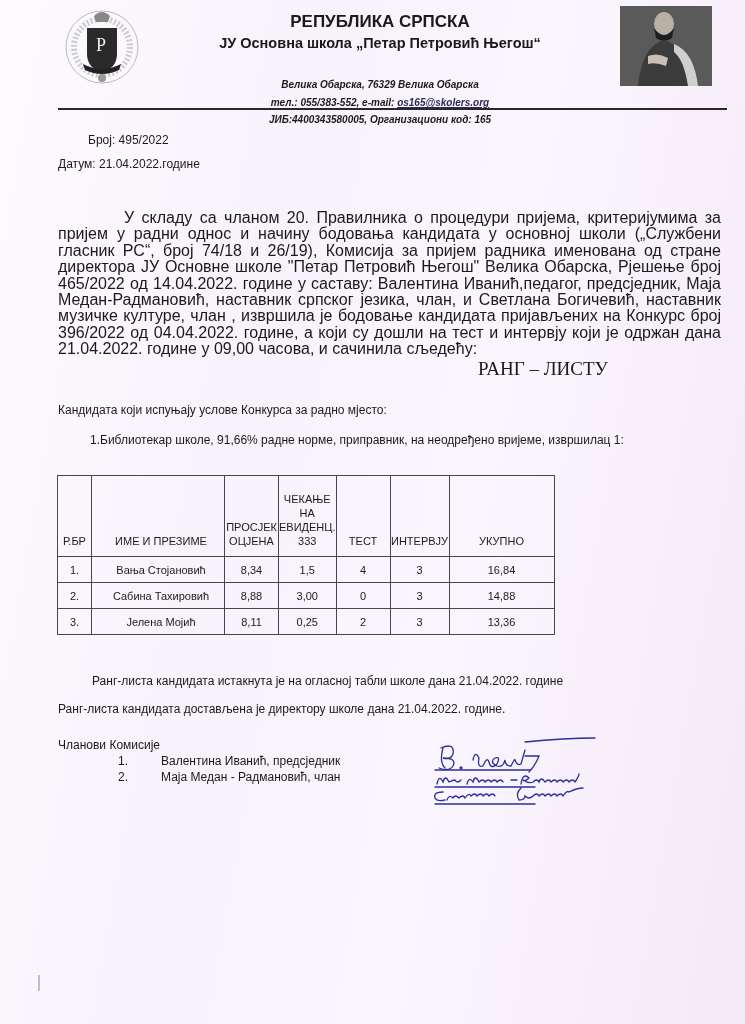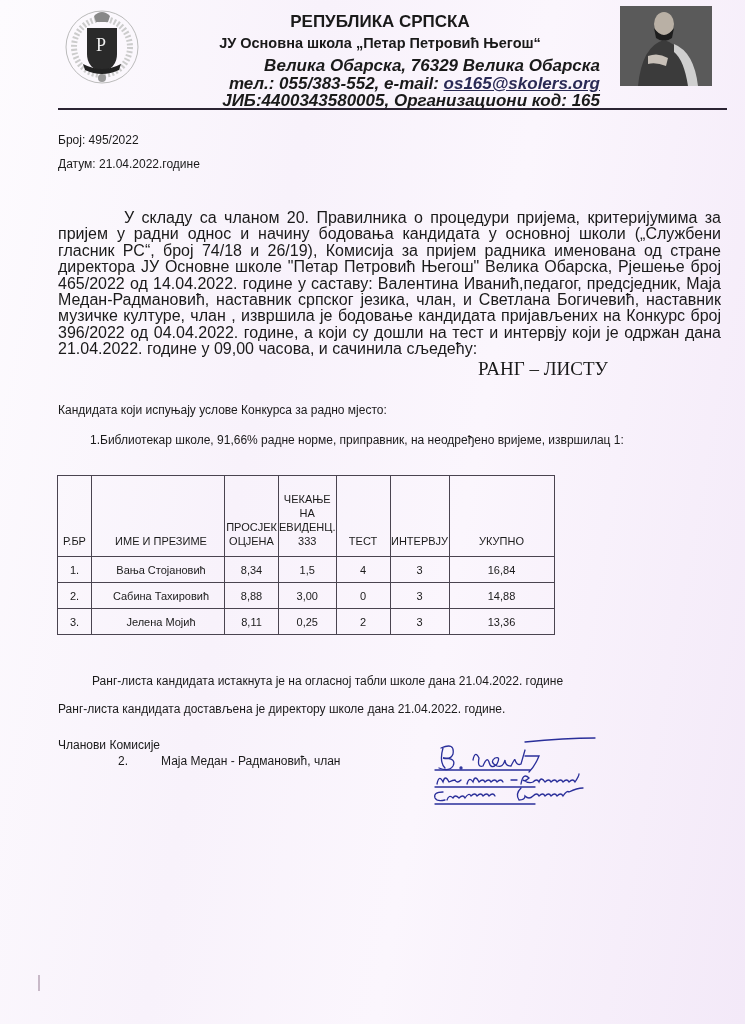--- a/index.html
+++ b/index.html
@@ -7,26 +7,26 @@
     width: 745px; height: 1024px; position: relative; overflow: hidden;
     background: linear-gradient(100deg, #fdfbfe 0%, #f8f2fb 35%, #fbf6fd 60%, #f3e9f8 100%);
     font-family: "Liberation Sans", sans-serif; color: #1a1a1a;
   }
   .abs { position: absolute; }
   
   .logo { left: 63px; top: 6px; width: 78px; height: 82px; }
   .portrait { left: 620px; top: 6px; width: 92px; height: 80px; background: linear-gradient(135deg,#6e6e6e,#3a3a3a 45%,#8a8a8a 80%,#4a4a4a); overflow:hidden; }
   .hdr-title { left: 180px; width: 400px; top: 12px; text-align: center; font-weight: bold; font-size: 17px; }
   .hdr-school { left: 160px; width: 440px; top: 35px; text-align: center; font-weight: bold; font-size: 14.5px; }
-  .hdr-line { left: 160px; width: 440px; text-align: right; font-weight: bold; font-style: italic; font-size: 17px; }
+  .hdr-line { left: 160px; width: 440px; text-align: center; font-weight: bold; font-style: italic; font-size: 10px; margin-top: 23px; }
   .hdr-l1 { top: 56px; } .hdr-l2 { top: 74px; } .hdr-l3 { top: 91px; }
   .email { text-decoration: underline; color: #2a2a55; }
   .rule { left: 58px; top: 108px; width: 669px; height: 2px; background: #2b2433; }
   .meta { left: 58px; font-size: 12px; }
-  .meta1 { top: 133px; } .meta2 { top: 157px; }
+  .meta1 { top: 133px; margin-left: 30px; } .meta2 { top: 157px; }
   .para {
     left: 58px; top: 210px; width: 663px; font-size: 16px; line-height: 16.4px;
     text-align: justify; text-indent: 66px;
   }
   .rang { left: 0; width: 608px; top: 358px; text-align: right; font-family: "Liberation Serif", serif; font-size: 19px; }
   .cand { left: 58px; top: 403px; font-size: 12px; }
   .pos { left: 58px; top: 433px; font-size: 12px; margin-left: 32px; }
   table.rank {
     position: absolute; left: 57px; top: 475px; border-collapse: collapse;
     font-size: 11px;
@@ -126,20 +126,21 @@
       <td>13,36</td>
     </tr>
   </tbody>
 </table>
 
 <div class="abs note note1">Ранг-листа кандидата достављена је директору школе дана 21.04.2022. године.</div>
 <div class="abs note note2">Ранг-листа кандидата истакнута је на огласној табли школе дана 21.04.2022.  године</div>
 
 <div class="abs members">Чланови Комисије</div>
 <div class="abs mlist">
+  <div><span class="num">1.</span><span>Валентина Иванић, предсједник</span></div>
   <div><span class="num">2.</span><span>Маја Медан - Радмановић, члан</span></div>
 </div>
 
 <div class="abs sig">
   <svg width="300" height="80" viewBox="0 0 300 80" fill="none" stroke="#2a2f9a" stroke-width="1.3" stroke-linecap="round">
     <g>
       <path d="M18 18 q-4 14 2 20 M16 18 q14 -6 12 6 q-2 6 -10 4 q14 0 10 8 q-4 6 -14 2"></path>
       <circle cx="36" cy="38" r="1"></circle>
       <path d="M48 30 q2 -10 6 -2 q-2 10 4 8 q4 -10 6 -4 q2 8 8 2 q4 -8 -2 -6 q-6 4 2 8 q6 2 8 -6 q0 6 6 6 q4 -8 4 -6 q2 6 6 4 l4 -14 M100 26 h14 q-4 10 -10 16"></path>
       <path d="M100 12 q40 -4 70 -4"></path>

